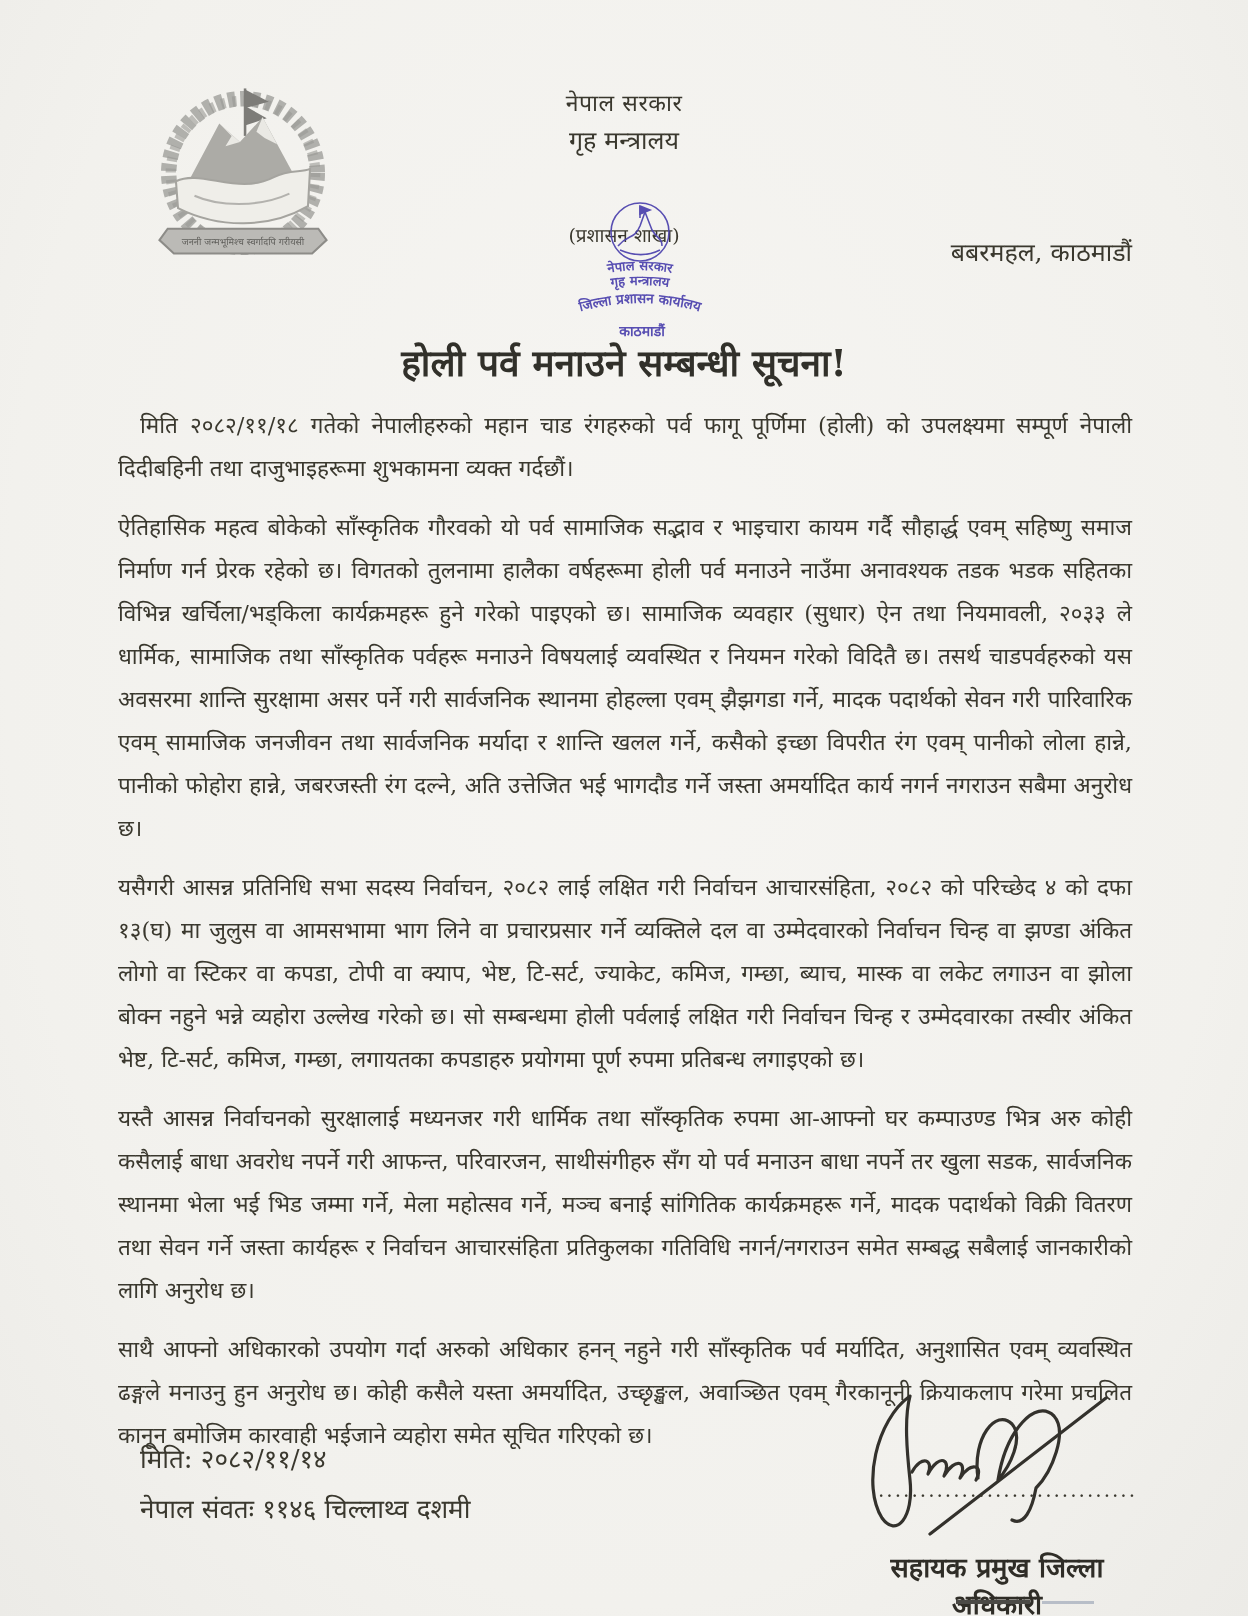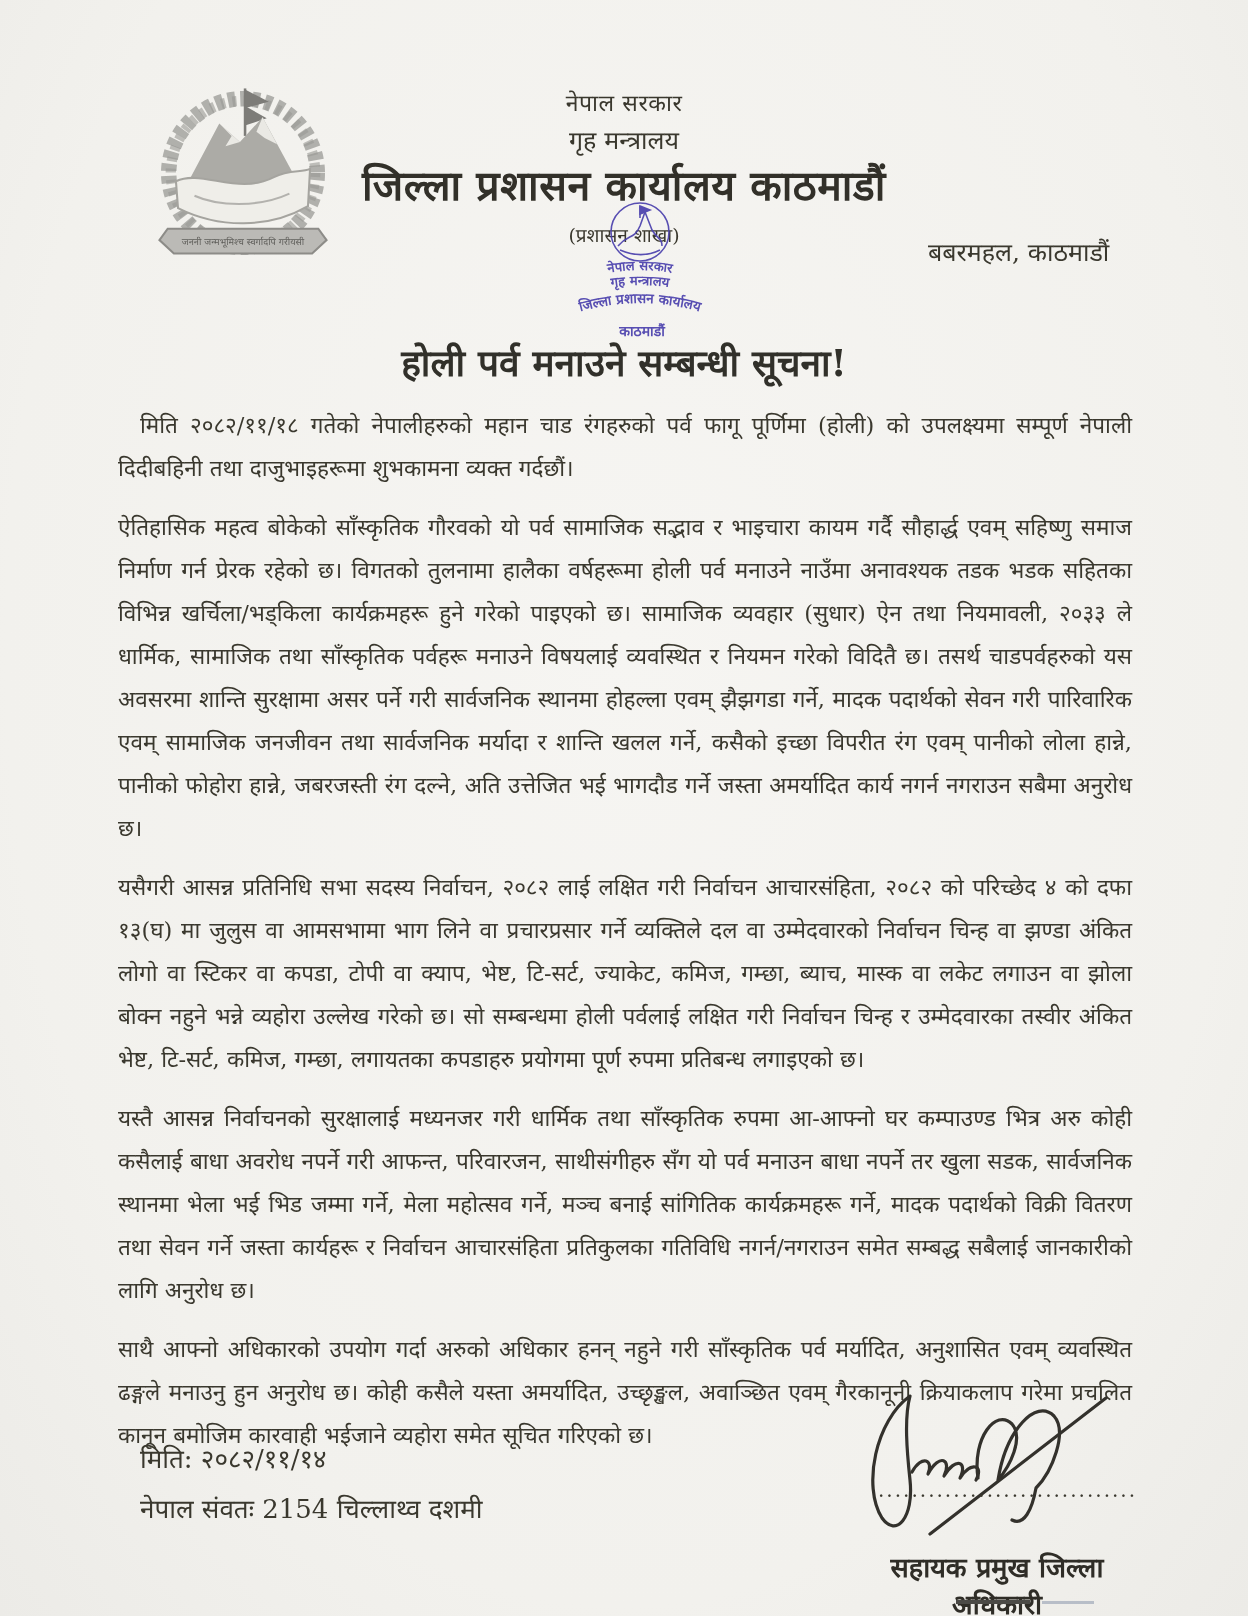--- a/index.html
+++ b/index.html
@@ -12,21 +12,21 @@
     color:#3a382e;
     overflow:hidden;
   }
   .abs{position:absolute;text-align:right;}
   
   .h-center{left:0;right:0;text-align:center;}
   .h-govt{top:86px;font-size:23px;letter-spacing:.5px;}
   .h-ministry{top:122px;font-size:25px;}
   .h-office{top:156px;font-size:41px;font-weight:700;letter-spacing:.5px;color:#323029;}
   .h-branch{top:222px;font-size:19px;}
-  .address{left:928px;top:230px;width:204px;text-align:left;font-size:25px;line-height:45px;}
+  .address{left:928px;top:230px;width:204px;text-align:right;font-size:25px;line-height:45px;}
   
   .emblem{left:145px;top:74px;width:196px;height:196px;filter:blur(.4px);opacity:.88;}
   
   .stamp{left:550px;top:196px;width:184px;height:148px;opacity:.92;filter:blur(.3px);}
   
   .doc-title{top:336px;left:0;right:0;text-align:center;font-size:37px;font-weight:700;color:#31302a;}
   
   .body-text{left:118px;top:388px;width:1014px;font-size:22.5px;line-height:43px;text-align:justify;}
   .body-text p{margin:16px 0 14px 0;}
   .body-text p.first{text-indent:22px;}
@@ -67,21 +67,20 @@
 
       <g>
         <path d="M22,150 L168,150 L176,161 L162,174 L28,174 L14,161 Z" fill="#b4b3af" stroke="#7f7e7a" stroke-width="2"></path>
         <text x="95" y="166" text-anchor="middle" font-size="9" fill="#4c4b47">जननी जन्मभूमिश्च स्वर्गादपि गरीयसी</text>
       </g>
     </svg>
   </div>
 
   <div class="abs h-center h-govt">नेपाल सरकार</div>
   <div class="abs h-center h-ministry">गृह मन्त्रालय</div>
-  <div class="abs h-center h-office">जिल्ला प्रशासन कार्यालय काठमाडौं</div>
   <div class="abs h-center h-branch">(प्रशासन शाखा)</div>
 
   <div class="abs stamp">
     <svg viewBox="0 0 184 148" width="184" height="148">
       <g stroke="#4b41ad" fill="none" stroke-width="1.6">
         <circle cx="90" cy="36" r="29"></circle>
         <path d="M68,50 C78,38 84,44 90,30 L95,16 L102,34 C108,44 112,42 112,50"></path>
         <path d="M70,54 C84,60 98,60 110,54"></path>
         <line x1="90" y1="10" x2="90" y2="22"></line>
         <path d="M90,10 L100,14 L90,18 Z" fill="#4b41ad"></path>
@@ -108,21 +107,21 @@
 
   <div class="abs body-text">
     <p class="first">मिति २०८२/११/१८ गतेको नेपालीहरुको महान चाड रंगहरुको पर्व फागू पूर्णिमा (होली) को उपलक्ष्यमा सम्पूर्ण नेपाली दिदीबहिनी तथा दाजुभाइहरूमा शुभकामना व्यक्त गर्दछौं।</p>
     <p>ऐतिहासिक महत्व बोकेको साँस्कृतिक गौरवको यो पर्व सामाजिक सद्भाव र भाइचारा कायम गर्दै सौहार्द्ध एवम् सहिष्णु समाज निर्माण गर्न प्रेरक रहेको छ।  विगतको तुलनामा हालैका वर्षहरूमा होली पर्व मनाउने नाउँमा अनावश्यक तडक भडक सहितका विभिन्न खर्चिला/भड्किला कार्यक्रमहरू हुने गरेको पाइएको छ।  सामाजिक व्यवहार (सुधार) ऐन तथा नियमावली, २०३३ ले धार्मिक, सामाजिक तथा साँस्कृतिक पर्वहरू मनाउने विषयलाई व्यवस्थित र नियमन गरेको विदितै छ।  तसर्थ चाडपर्वहरुको यस अवसरमा शान्ति सुरक्षामा असर पर्ने गरी सार्वजनिक स्थानमा होहल्ला एवम् झैझगडा गर्ने, मादक पदार्थको सेवन गरी पारिवारिक एवम् सामाजिक जनजीवन तथा सार्वजनिक मर्यादा र शान्ति खलल गर्ने,  कसैको इच्छा विपरीत रंग एवम् पानीको लोला हान्ने, पानीको फोहोरा हान्ने, जबरजस्ती रंग दल्ने, अति उत्तेजित भई भागदौड गर्ने जस्ता अमर्यादित कार्य नगर्न नगराउन सबैमा अनुरोध छ।</p>
     <p>यसैगरी आसन्न प्रतिनिधि सभा सदस्य निर्वाचन, २०८२ लाई लक्षित गरी निर्वाचन आचारसंहिता, २०८२ को परिच्छेद ४ को दफा १३(घ) मा जुलुस वा आमसभामा भाग लिने वा प्रचारप्रसार गर्ने व्यक्तिले दल वा उम्मेदवारको निर्वाचन चिन्ह वा झण्डा अंकित लोगो वा स्टिकर वा कपडा, टोपी वा क्याप, भेष्ट, टि-सर्ट, ज्याकेट, कमिज, गम्छा, ब्याच, मास्क वा लकेट लगाउन वा झोला बोक्न नहुने भन्ने व्यहोरा उल्लेख गरेको छ।  सो सम्बन्धमा होली पर्वलाई लक्षित गरी निर्वाचन चिन्ह र उम्मेदवारका तस्वीर अंकित भेष्ट, टि-सर्ट, कमिज, गम्छा, लगायतका कपडाहरु प्रयोगमा पूर्ण रुपमा प्रतिबन्ध लगाइएको छ।</p>
     <p>यस्तै आसन्न निर्वाचनको सुरक्षालाई मध्यनजर गरी धार्मिक तथा साँस्कृतिक रुपमा आ-आफ्नो घर कम्पाउण्ड भित्र अरु कोही कसैलाई बाधा अवरोध नपर्ने गरी आफन्त, परिवारजन, साथीसंगीहरु सँग यो पर्व मनाउन बाधा नपर्ने तर खुला सडक, सार्वजनिक स्थानमा भेला भई भिड जम्मा गर्ने, मेला महोत्सव गर्ने, मञ्च बनाई सांगितिक कार्यक्रमहरू गर्ने, मादक पदार्थको विक्री वितरण तथा सेवन गर्ने जस्ता कार्यहरू र निर्वाचन आचारसंहिता प्रतिकुलका गतिविधि नगर्न/नगराउन समेत सम्बद्ध सबैलाई जानकारीको लागि अनुरोध छ।</p>
     <p>साथै आफ्नो अधिकारको उपयोग गर्दा अरुको अधिकार हनन् नहुने गरी साँस्कृतिक पर्व मर्यादित, अनुशासित एवम् व्यवस्थित ढङ्गले मनाउनु हुन अनुरोध छ।  कोही कसैले यस्ता अमर्यादित, उच्छृङ्खल, अवाञ्छित एवम् गैरकानूनी क्रियाकलाप गरेमा प्रचलित कानून बमोजिम कारवाही भईजाने व्यहोरा समेत सूचित गरिएको छ।</p>
   </div>
 
   <div class="abs f-date">मिति: २०८२/११/१४</div>
-  <div class="abs f-samvat">नेपाल संवतः 2154 चिल्लाथ्व दशमी</div>
+  <div class="abs f-samvat">नेपाल संवतः ११४६ चिल्लाथ्व दशमी</div>
 
   <div class="abs sig-scrawl">
     <svg viewBox="0 0 290 190" width="290" height="190" fill="none" stroke="#33312c" stroke-width="3.2" stroke-linecap="round" stroke-linejoin="round">
       <path d="M72,28 C38,52 24,118 44,150 C58,170 76,150 72,112 C69,84 66,50 72,28 Z"></path>
       <path d="M74,104 C84,86 96,92 90,106 C102,84 114,92 106,108 C118,88 130,94 122,110 C134,92 146,98 138,112"></path>
       <path d="M140,110 C134,70 158,40 174,56 C186,70 172,98 160,112 C168,62 198,30 216,48 C230,64 214,104 198,120 C194,142 186,158 174,152"></path>
       <path d="M92,166 L268,30"></path>
     </svg>
   </div>
   <div class="abs sig-dots">...............................</div>

